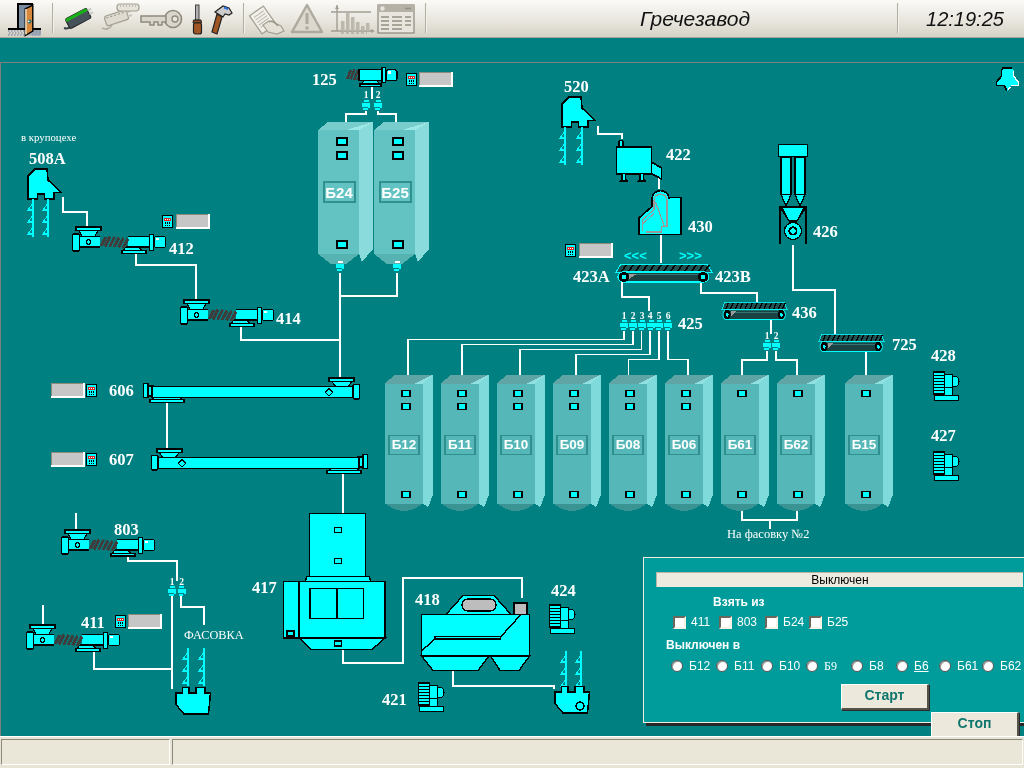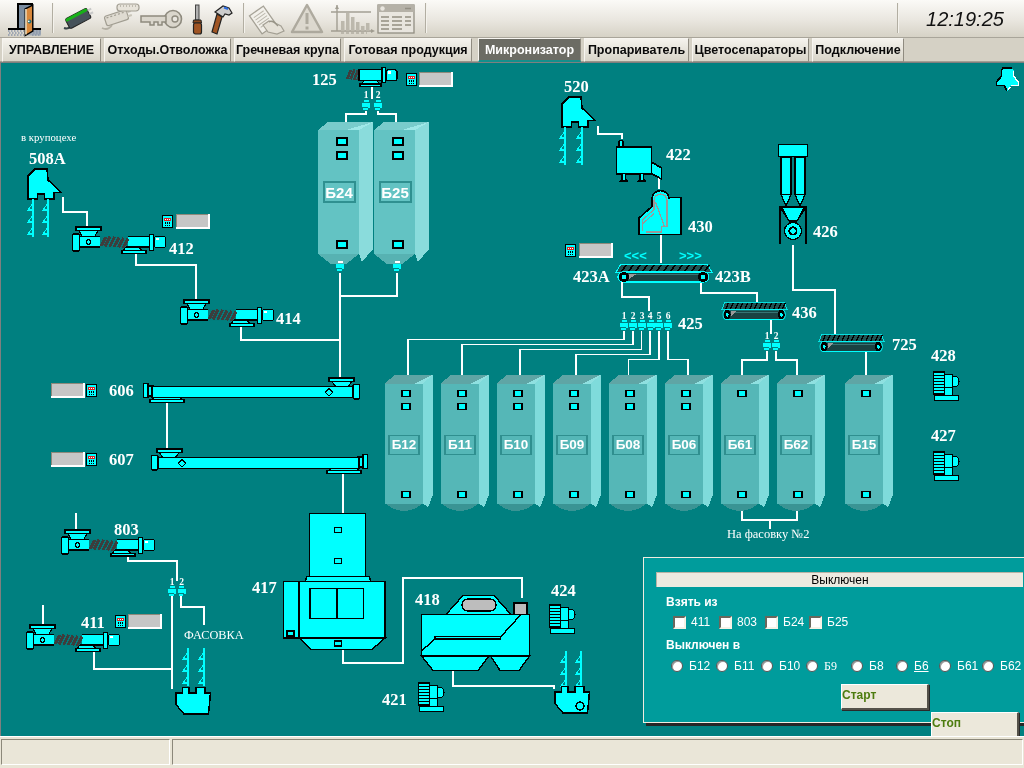--- a/index.html
+++ b/index.html
@@ -38,21 +38,21 @@
   .cb{position:absolute;width:9px;height:9px;background:#fff;
     border-top:2px solid #6a675c;border-left:2px solid #6a675c;
     border-bottom:2px solid #f6f2e6;border-right:2px solid #f6f2e6;}
   .rd{position:absolute;width:10px;height:10px;background:#fff;border-radius:50%;
     border:1px solid #555;box-shadow:inset 1px 1px 0 #999;}
   .plbl{position:absolute;font-size:12px;color:#fff;}
   .pbtn{position:absolute;width:85px;height:23px;background:#ece8db;
     border-top:1px solid #fff;border-left:1px solid #fff;
     border-right:2px solid #55524a;border-bottom:2px solid #55524a;
     box-shadow:1px 1px 0 #2a2a2a;
-    text-align:left;font-weight:bold;font-size:12px;color:#4d7c0f;line-height:21px;}
+    text-align:center;font-weight:bold;font-size:14px;color:#0f766e;line-height:21px;}
   
   #bottombar{left:0;top:736px;width:1024px;height:32px;background:#e9e5d6;border-top:1px solid #fff;box-sizing:border-box;}
   .bpanel{position:absolute;top:2px;height:24px;background:#eae6d8;
     border-top:1px solid #8c887a;border-left:1px solid #8c887a;
     border-bottom:1px solid #fff;border-right:1px solid #fff;}
 </style>
 </head>
 <body>
 <div id="page">
   <div class="abs" id="main"></div>
@@ -428,21 +428,21 @@
 
   <g transform="translate(994,66)">
     <path d="M9,2 L18,2 L19.5,4 L19.5,10 L24.5,16 L24.5,19.5 L16,19.5 L16,21 L13.5,25 L11,21 L11,19.5 L2.5,19.5 L2.5,16 L7.5,10 L7.5,4 Z" fill="#0ff"></path>
     <path d="M17.5,2 L9,2 L7.5,4 L7.5,10 L2.5,16 L2.5,19.5 L10.5,19.5 M11,20 L11,21 L13,24.5" fill="none" stroke="#000" stroke-width="1.7"></path>
     <path d="M19.5,5 L19.5,10 L24.5,16 L24.5,19.5 L16.5,19.5 M16,20.5 L16,21 L14.2,24.2" fill="none" stroke="#fff" stroke-width="1.4"></path>
   </g>
   </svg>
 
   <div class="abs" id="panel">
     <div id="status">Выключен</div>
-    <div class="phead" style="top:37px;">Взять из</div>
+    <div class="phead" style="top:37px;margin-left:47px;">Взять из</div>
     <div class="cb" style="left:29px;top:58px;"></div>
       <div class="plbl" style="left:47px;top:57px;">411</div>
     <div class="cb" style="left:75px;top:58px;"></div>
       <div class="plbl" style="left:93px;top:57px;">803</div>
     <div class="cb" style="left:121px;top:58px;"></div>
       <div class="plbl" style="left:139px;top:57px;">Б24</div>
     <div class="cb" style="left:165px;top:58px;"></div>
       <div class="plbl" style="left:183px;top:57px;">Б25</div>
     <div class="phead" style="top:80px;">Выключен в</div>
     <div class="rd" style="left:27px;top:102px;"></div>
@@ -562,25 +562,16 @@
           <path d="M4,17 h8 M15,17 h10 M28,17 h6"></path>
           <path d="M4,21 h8 M15,21 h10 M28,21 h6"></path>
           <path d="M4,25 h8 M15,25 h10"></path>
         </g>
       </g>
     </svg>
     <div class="tsep" style="left:52px;"></div>
     <div class="tsep" style="left:243px;"></div>
     <div class="tsep" style="left:425px;"></div>
     <div class="tsep" style="left:897px;"></div>
+    <div id="title">Гречезавод</div>
     <div id="clock">12:19:25</div>
   </div>
-  <div class="abs" id="tabbar">
-    <div class="tab" style="left:2px;width:97px;">УПРАВЛЕНИЕ</div>
-    <div class="tab" style="left:104px;width:125px;">Отходы.Отволожка</div>
-    <div class="tab" style="left:234px;width:105px;">Гречневая крупа</div>
-    <div class="tab" style="left:344px;width:126px;">Готовая продукция</div>
-    <div class="tab active" style="left:478px;width:101px;">Микронизатор</div>
-    <div class="tab" style="left:584px;width:103px;">Пропариватель</div>
-    <div class="tab" style="left:692px;width:115px;">Цветосепараторы</div>
-    <div class="tab" style="left:812px;width:90px;">Подключение</div>
-  </div>
 </div>
 
 </body></html>

